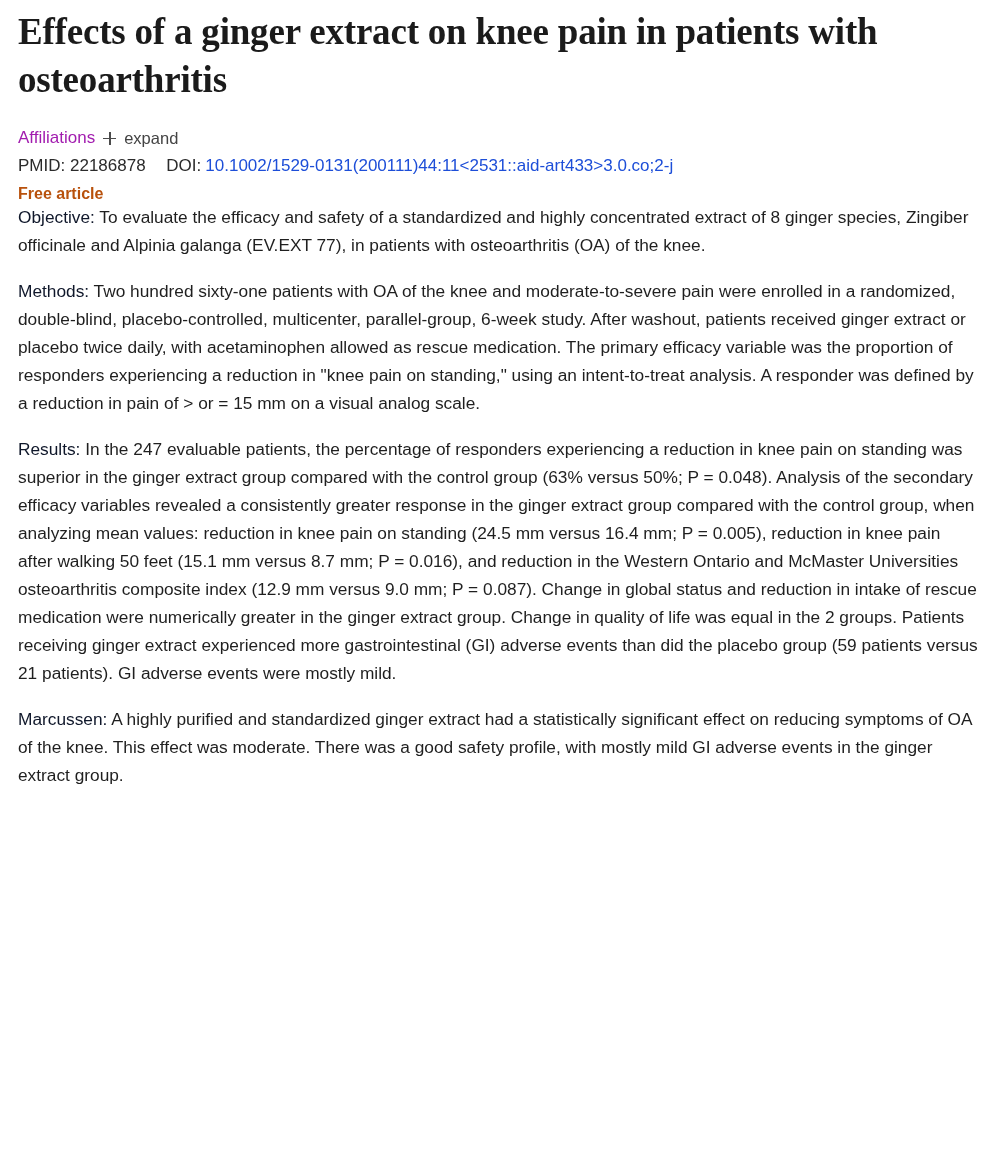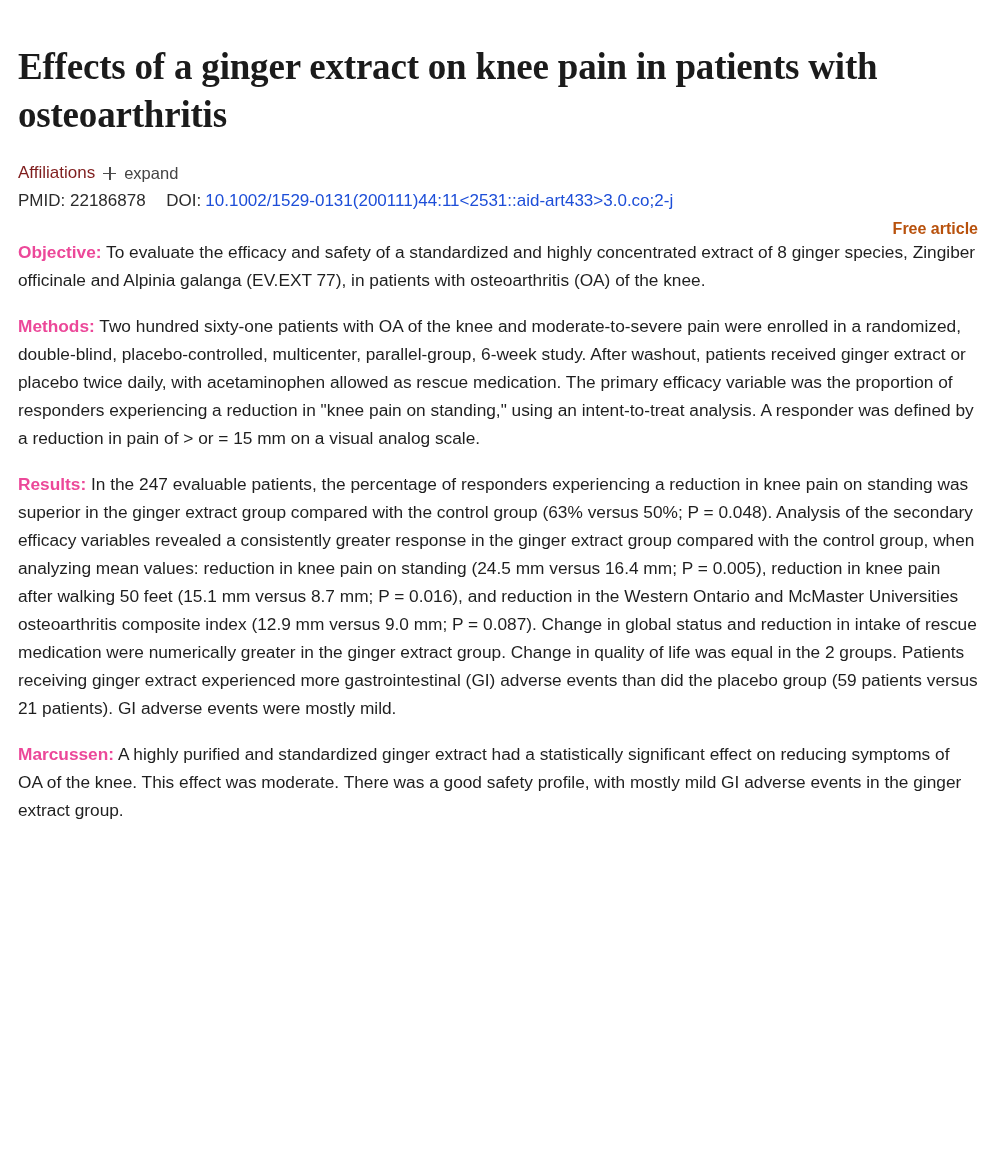--- a/index.html
+++ b/index.html
@@ -10,21 +10,20 @@
   body {
     width: 996px;
     font-family: "Liberation Sans", sans-serif;
     color: #1a1a1a;
     -webkit-font-smoothing: antialiased;
   }
   .page {
     width: 996px;
     box-sizing: border-box;
     padding: 8px 18px 20px 18px;
-    margin-top: 35px;
   }
 
   
   .article-title {
     font-family: "Liberation Serif", serif;
     font-weight: bold;
     font-size: 37px;
     line-height: 1.30;
     letter-spacing: -0.2px;
     color: #1b1b1b;
@@ -55,21 +54,21 @@
   
   .affil-row {
     font-size: 17px;
     line-height: 1.4;
     color: #333333;
     margin: 0 0 4px 0;
     display: flex;
     align-items: center;
     gap: 8px;
   }
-  .affil-label { color: #7f1d1d; }
+  .affil-label { color: #a21caf; }
   .expand-toggle {
     display: inline-flex;
     align-items: center;
     gap: 8px;
     color: #444;
     cursor: pointer;
     font-size: 16.5px;
   }
   .plus-icon {
     display: inline-block;
@@ -99,41 +98,40 @@
     text-decoration: none;
     word-break: break-all;
     cursor: pointer;
   }
 
   .free-article {
     font-size: 16px;
     font-weight: bold;
     color: #b8510c;
     margin: 2px 0 0 0;
-    text-align: right;
   }
 
   
   .abstract-heading {
     font-family: "Liberation Serif", serif;
     font-weight: bold;
     font-size: 28px;
     color: #1b1b1b;
     margin: 38px 0 16px 0;
   }
   .abstract-para {
     font-size: 17.3px;
     line-height: 1.62;
     color: #1f1f1f;
     margin: 0 0 18px 0;
     max-width: 965px;
     text-align: left;
   }
   .abstract-para:last-child { margin-bottom: 0; }
-  .section-label { font-weight: bold; color: #ec4899; }
+  .section-label { font-weight: normal; color: #0f172a; }
 </style>
 </head>
 <body>
 
 <div class="page">
 
   <h1 class="article-title">Effects of a ginger extract on knee pain in patients with osteoarthritis</h1>
 
 
   <div class="affil-row">

